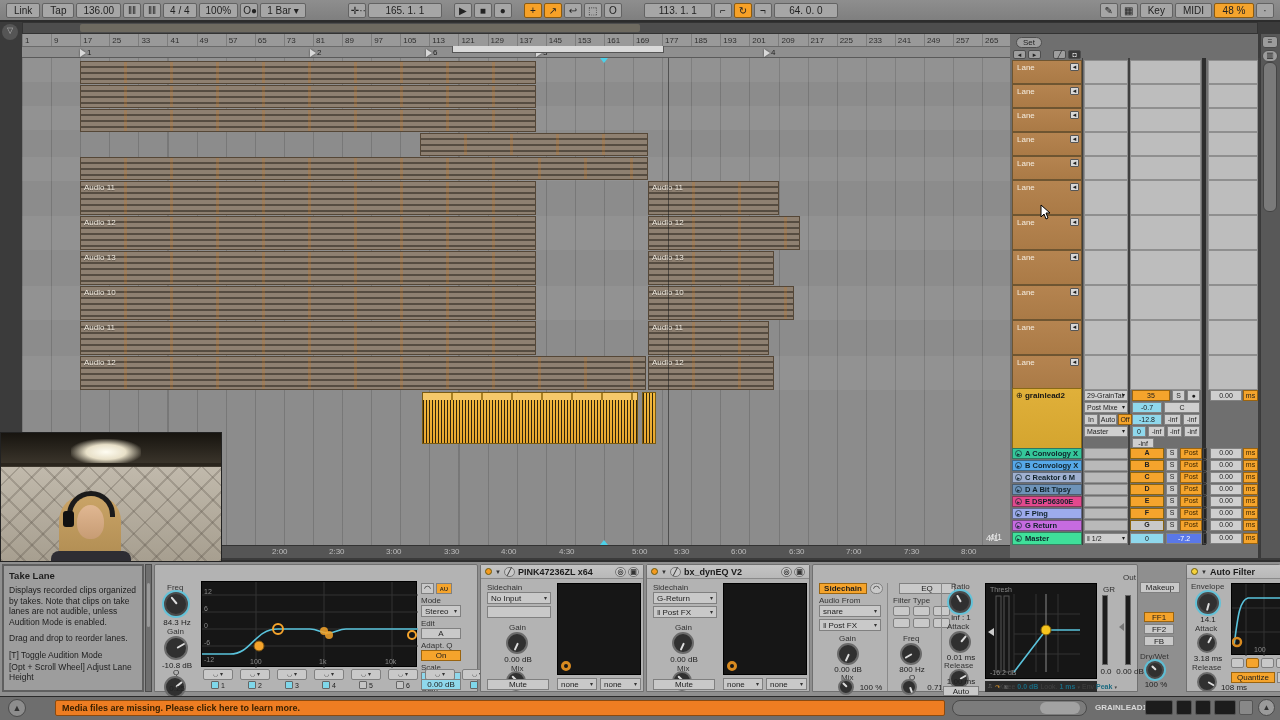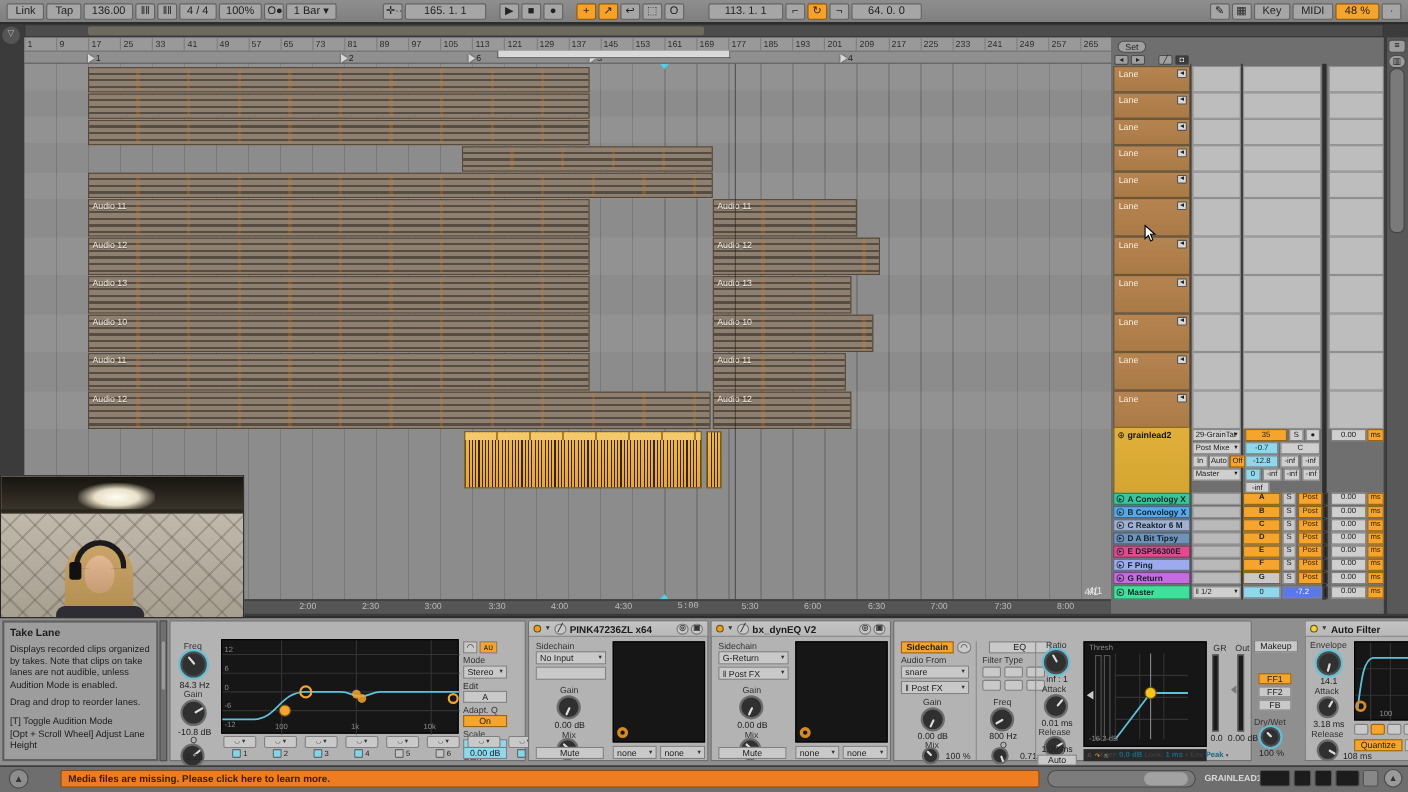--- a/index.html
+++ b/index.html
@@ -338,21 +338,21 @@
 <div id="playline" class="abs"></div>
 
 <div id="timeruler" class="abs">
 
 <span class="timelabel" style="left: 250px;">2:00</span>
     <span class="timelabel" style="left: 307px;">2:30</span>
     <span class="timelabel" style="left: 364px;">3:00</span>
     <span class="timelabel" style="left: 422px;">3:30</span>
     <span class="timelabel" style="left: 479px;">4:00</span>
     <span class="timelabel" style="left: 537px;">4:30</span>
-    <span class="timelabel" style="left: 594px; font-family: Liberation Mono, monospace;">5:00</span>
+    <span class="timelabel" style="left: 610px;">5:00</span>
     <span class="timelabel" style="left: 652px;">5:30</span>
     <span class="timelabel" style="left: 709px;">6:00</span>
     <span class="timelabel" style="left: 767px;">6:30</span>
     <span class="timelabel" style="left: 824px;">7:00</span>
     <span class="timelabel" style="left: 882px;">7:30</span>
     <span class="timelabel" style="left: 939px;">8:00</span>
   </div>
 
 <div id="trackhdrbg" class="abs"></div>
 <div id="setbtn" class="abs">Set</div>
@@ -875,21 +875,21 @@
       <path d="M28,88 L60,46 L94,46" fill="none" stroke="#5ac3dc" stroke-width="1.6"></path>
       <circle cx="60" cy="46" r="5" fill="#f6c51e" stroke="#7a5a08"></circle>
       <path d="M2,48 L8,44 L8,52 Z" fill="#ccc"></path>
     </svg>
     <span class="axislabel" style="left:4px;bottom:2px">-16.2 dB</span>
   </div>
 
   <div class="devlabel" style="left:290px;top:20px;color:#2e2e2e">GR</div>
   <div style="position:absolute;left:289px;top:30px;width:6px;height:70px;border:1px solid #666;background:#1c1c1c"></div>
   <div class="kvalue abs" style="left:283px;top:102px;width:20px">0.0</div>
-  <div class="devlabel" style="left:310px;top:20px">Out</div>
+  <div class="devlabel" style="left:310px;top:8px">Out</div>
   <div style="position:absolute;left:312px;top:30px;width:6px;height:70px;border:1px solid #666;background:#1c1c1c"></div>
   <div style="position:absolute;left:306px;top:58px;width:0;height:0;border-top:4px solid transparent;border-bottom:4px solid transparent;border-right:5px solid #777"></div>
   <div class="kvalue abs" style="left:300px;top:102px;width:34px">0.00 dB</div>
 
   <div style="position:absolute;left:172px;top:116px;width:112px;height:11px;background:#2a2a2a;display:flex;align-items:center;gap:3px;padding:0 3px">
     <span style="font-size:6px;color:#999">⎍</span>
     <span style="font-size:6px;color:#f5a42c">↷</span>
     <span style="font-size:6px;color:#999">≋</span>
   </div>
   <div style="position:absolute;left:172px;top:116px;width:146px;height:11px;left:186px;display:flex;gap:2px;align-items:center;font-size:7px;color:#444">

